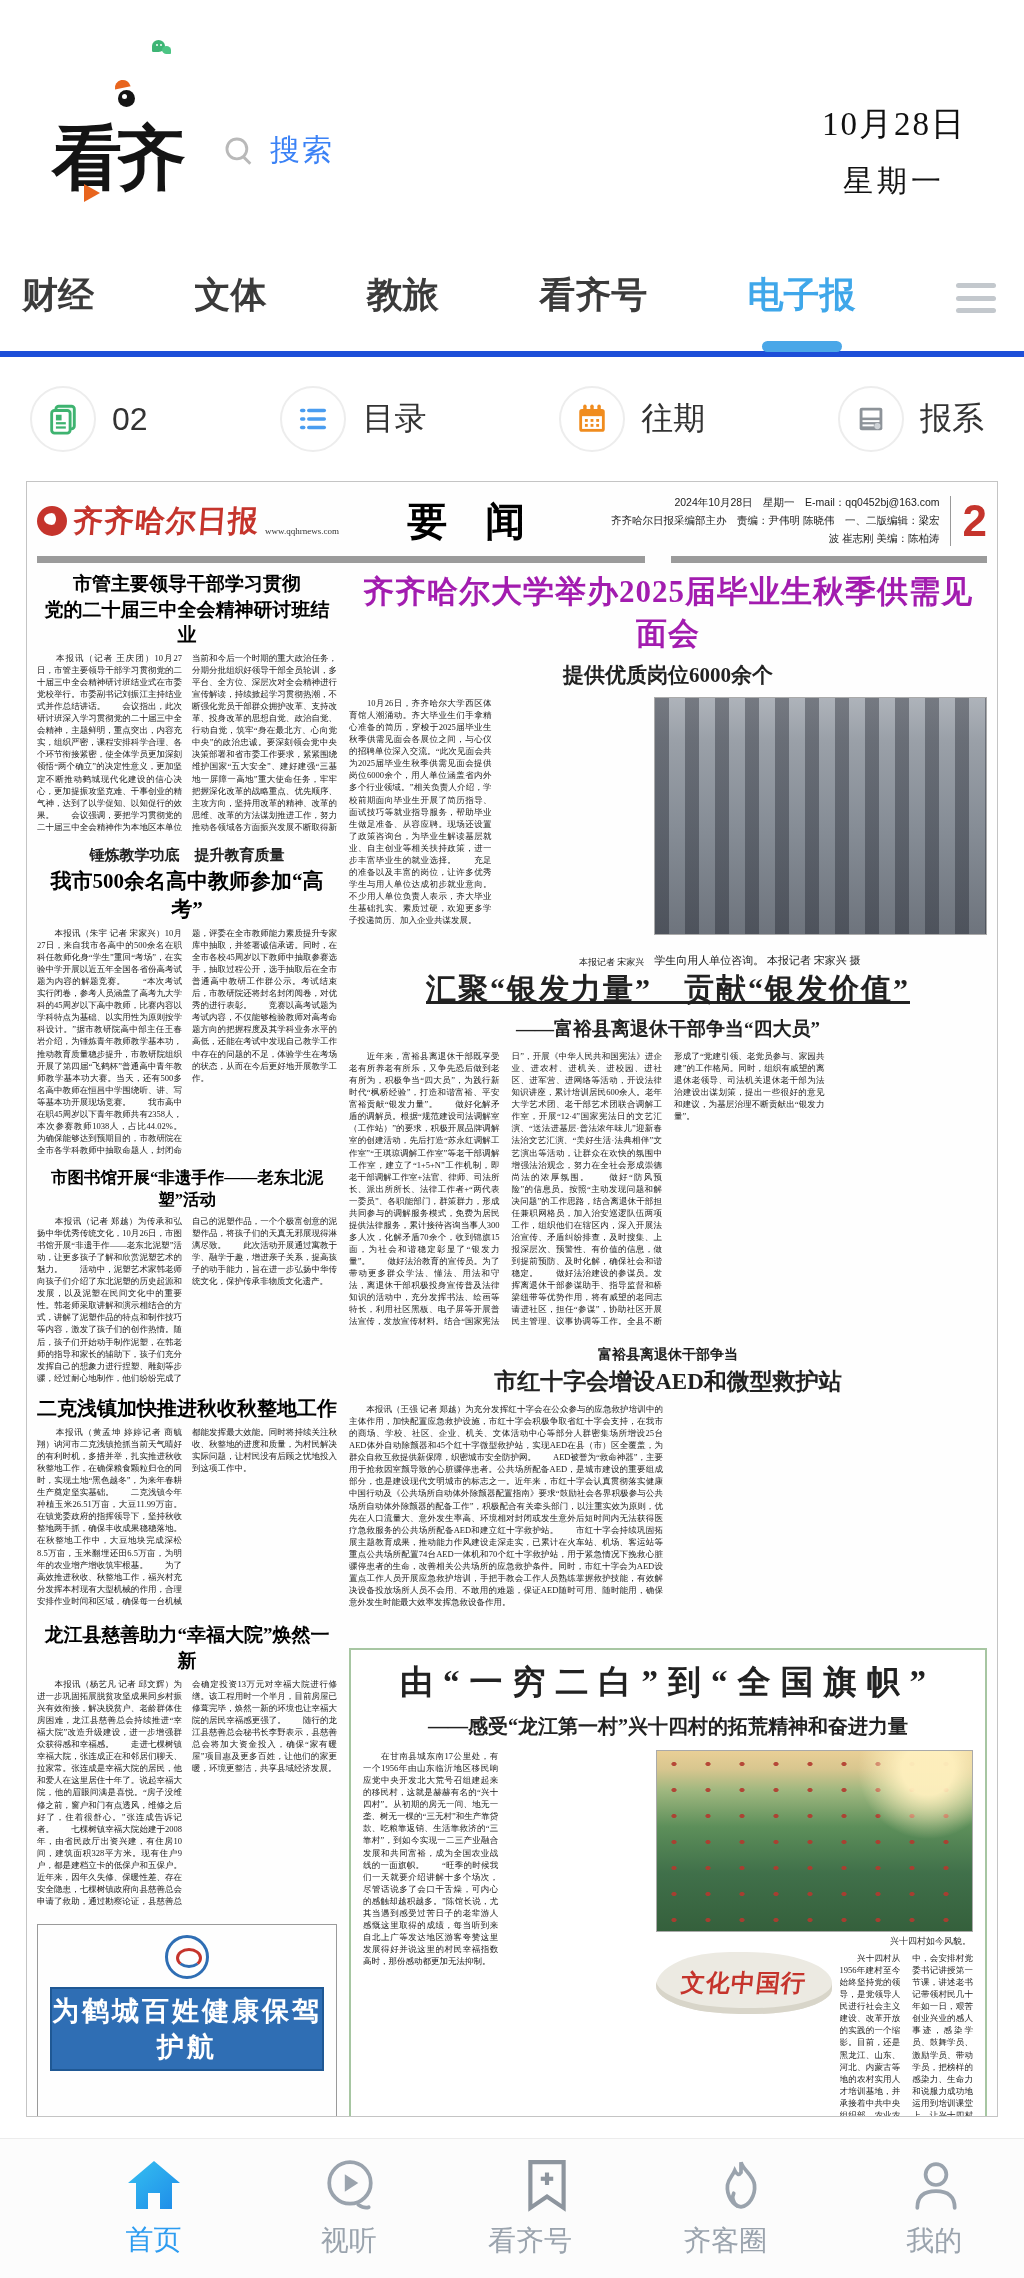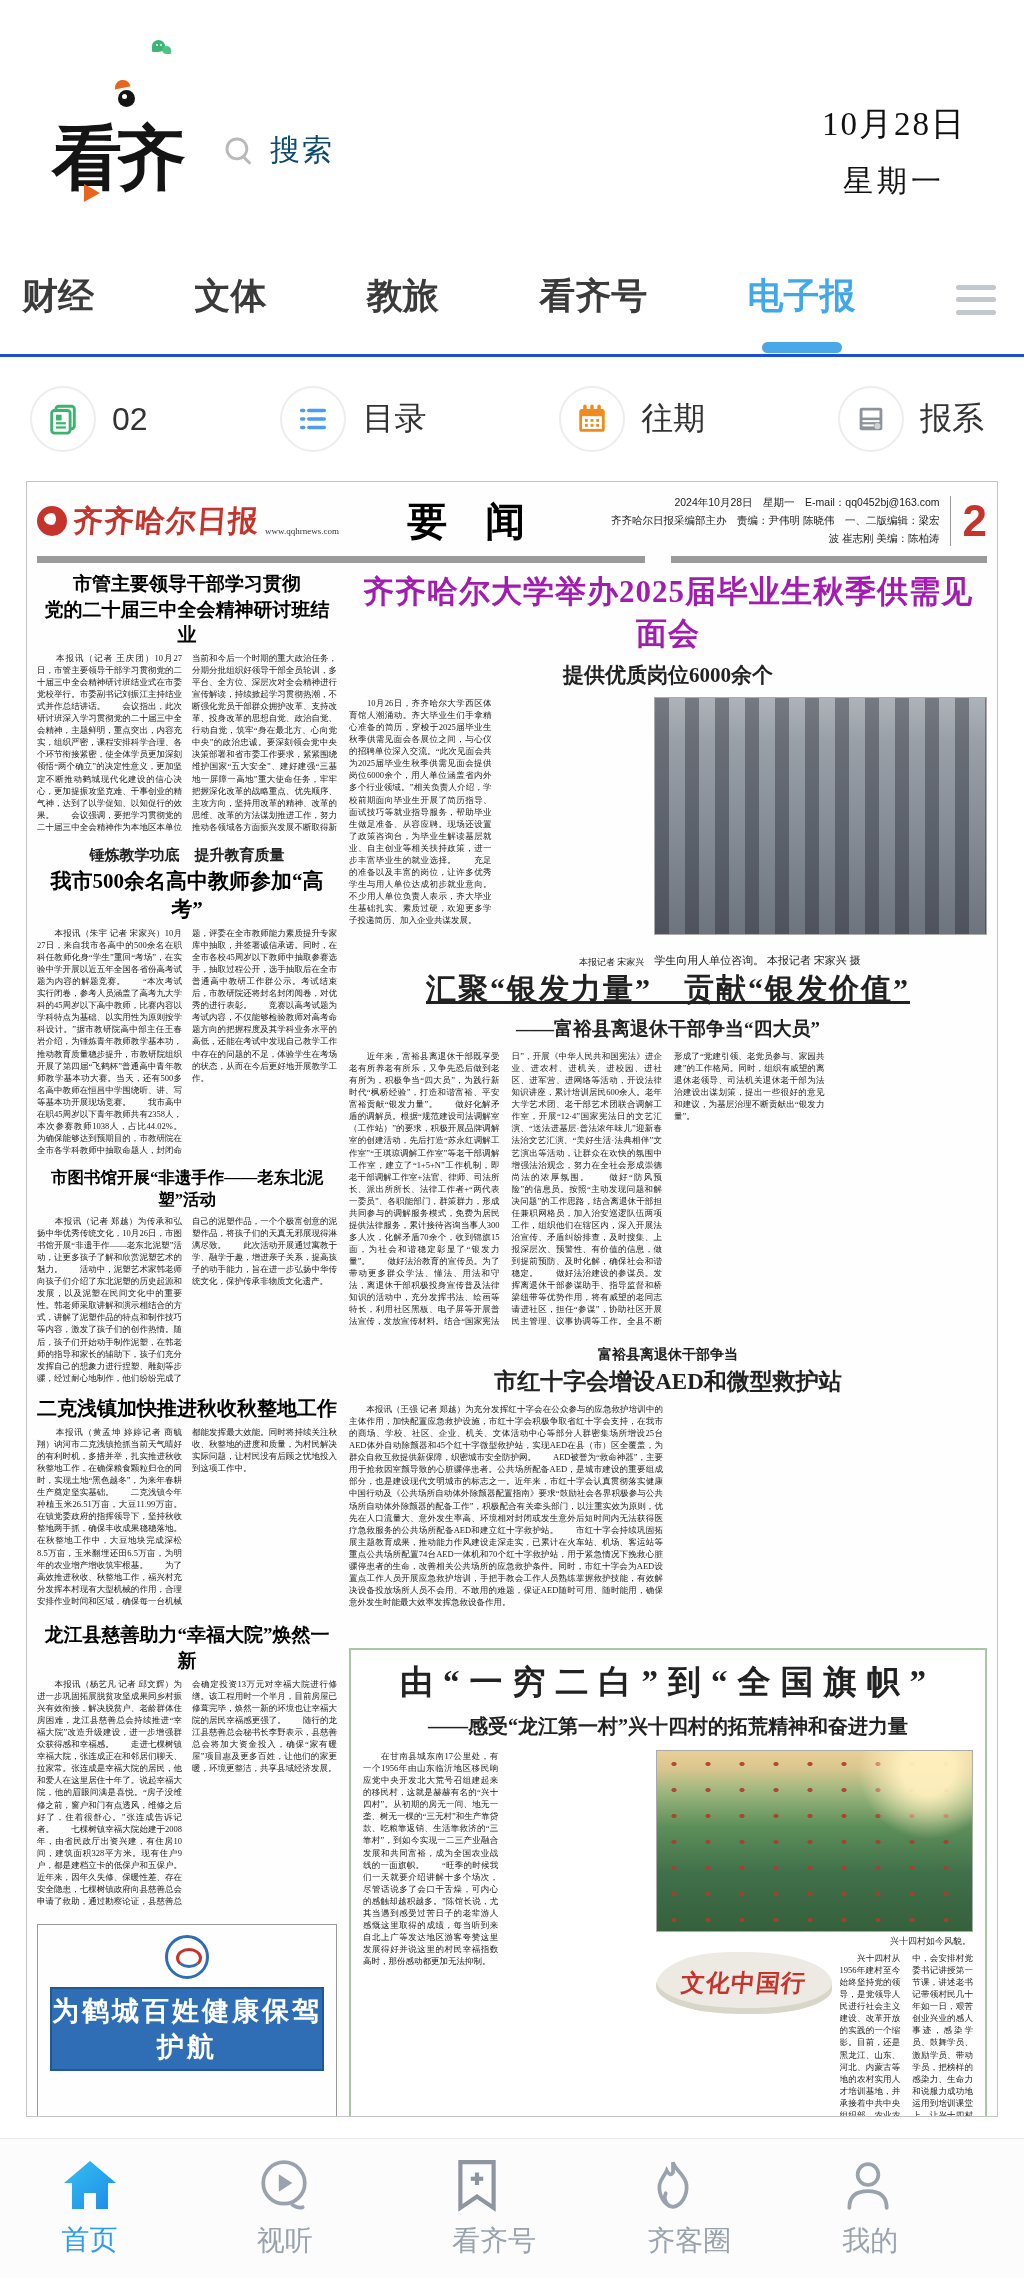--- a/index.html
+++ b/index.html
@@ -16,27 +16,27 @@
   
   .header { position:relative; height:245px; padding:0 30px; }
   .logo { position:absolute; left:52px; top:96px; width:130px; height:125px; }
   .logo-text { font-family:"Liberation Serif", serif; font-weight:900; font-size:70px; letter-spacing:-6px; color:#141414; line-height:125px; }
   .logo-head { position:absolute; left:66px; top:-6px; width:17px; height:17px; border-radius:50%; background:#141414; }
   .logo-head::after { content:""; position:absolute; left:4px; top:4px; width:5px; height:5px; border-radius:50%; background:#fff; }
   .logo-brow { position:absolute; left:62px; top:-16px; width:16px; height:8px; border-radius:8px 8px 0 0; background:#e8651e; transform:rotate(-12deg); }
   .logo-play { position:absolute; left:32px; top:88px; width:0; height:0; border-left:16px solid #e8651e; border-top:9px solid transparent; border-bottom:9px solid transparent; }
   .search { position:absolute; left:222px; top:130px; display:flex; align-items:center; gap:14px; }
   .search-glyph { width:34px; height:34px; }
-  .search-label { font-size:30px; color:#0c4a6e; letter-spacing:2px; }
+  .search-label { font-size:30px; color:#3b82f6; letter-spacing:2px; }
   .date-block { position:absolute; right:58px; top:102px; text-align:center; font-family:"Liberation Serif", serif; color:#111; }
   .date-line1 { font-size:33px; letter-spacing:2px; }
   .date-line2 { font-size:30px; margin-top:14px; letter-spacing:4px; }
 
   
-  .tabs { display:flex; align-items:center; justify-content:space-between; padding:0 28px 0 22px; height:112px; border-bottom:3px solid #1d4ed8; }
+  .tabs { display:flex; align-items:center; justify-content:space-between; padding:0 28px 0 22px; height:112px; border-bottom:6px solid #1d4ed8; }
   .tab { position:relative; font-size:36px; color:#3b3b3b; font-weight:600; padding-bottom:6px; }
   .tab.active { color:#3fa7ea; }
   .tab-underline { position:absolute; left:50%; transform:translateX(-50%); bottom:-26px; width:80px; height:11px; border-radius:6px; background:#4aa7e8; }
   .menu-icon { width:40px; height:30px; display:flex; flex-direction:column; justify-content:space-between; }
   .menu-icon i { display:block; height:5px; border-radius:3px; background:#c3c8cd; }
 
   
   .toolbar { display:flex; align-items:center; justify-content:space-between; padding:18px 40px 14px 30px; height:120px; }
   .tool { display:flex; align-items:center; gap:16px; }
   .tool-circle { width:66px; height:66px; border-radius:50%; background:#fff; border:2px solid #ededed; display:flex; align-items:center; justify-content:center; }
@@ -129,21 +129,21 @@
     background-size:auto, 34px 26px, auto;
   }
   .village-photo-cap { font-size:9px; text-align:right; margin:3px 2px 4px; color:#333; }
   .village-bottom { flex:1; min-height:0; }
   .badge { float:left; width:176px; height:62px; margin:0 8px 4px 0; background:#eceae2; border-radius:46% 54% 48% 52% / 60% 55% 45% 50%; box-shadow:inset 0 -6px 0 #d8d5c9; display:flex; align-items:center; justify-content:center; }
   .badge span { color:#c5342c; font-weight:900; font-size:24px; letter-spacing:1px; transform:skewX(-6deg); }
   .village-bottom .text { font-size:8.5px; line-height:1.42; text-align:justify; column-count:2; column-gap:12px; column-fill:auto; height:196px; overflow:hidden; }
 
   
   .bottom-nav { position:absolute; left:0; bottom:0; width:100%; height:140px; background:#fcfcfc; border-top:1px solid #ececec; display:flex; align-items:center; justify-content:space-around; padding:0 24px; }
-  .bn-item { display:flex; flex-direction:column; align-items:flex-start; gap:10px; width:120px; }
+  .bn-item { display:flex; flex-direction:column; align-items:flex-end; gap:10px; width:120px; }
   .bn-label { font-size:28px; color:#9aa3ad; }
   .bn-item.active .bn-label { color:#2d9cf0; }
 </style>
 </head>
 <body>
 
 <div class="screen">
 
   <div class="float-mini">
     <span class="b1"></span>

